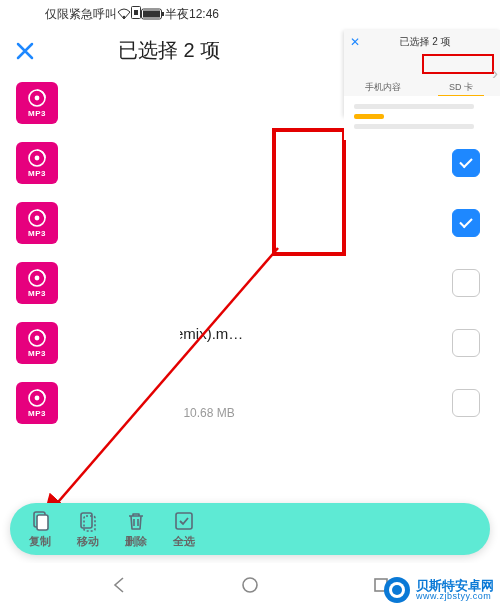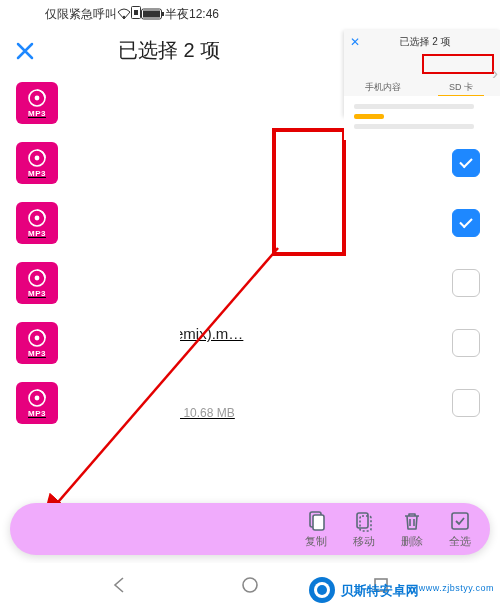--- a/index.html
+++ b/index.html
@@ -12,21 +12,21 @@
   .sig-icon, .batt-icon { display:inline-block; }
   .sig-icon svg, .batt-icon svg { display:block; }
 
   
   .title-bar { height:45px; display:flex; align-items:center; padding:0 12px; }
   .close-x { width:26px; height:26px; display:flex; align-items:center; justify-content:center; color:#1e88ff; }
   .close-x svg { display:block; }
   .title-text { flex:1; text-align:left; font-size:20px; color:#222; padding-left:80px; }
 
   
-  .list { padding:0;text-decoration:underline; }
+  .list { padding:0; }
   .row { position:relative; display:flex; align-items:center; height:60px; padding:0 12px 0 16px; }
   .row .thumb { width:42px; height:42px; border-radius:6px; background:#e6007e; display:flex;
                 flex-direction:column; align-items:center; justify-content:center; flex-shrink:0; }
   .thumb svg { display:block; }
   .thumb-label { color:#fff; font-size:8px; font-weight:600; margin-top:1px; letter-spacing:0.5px; }
   .meta { flex:1; margin-left:12px; min-width:0; }
   .name { font-size:15px; color:#222; white-space:nowrap; overflow:hidden; text-overflow:ellipsis; }
   .sub  { font-size:12px; color:#9a9a9a; margin-top:3px; white-space:nowrap; overflow:hidden; text-overflow:ellipsis; }
   .cbox { position:absolute; right:20px; top:50%; transform:translateY(-50%); width:26px; height:26px;
           border-radius:6px; border:1.5px solid #c9c9c9; background:#fff; display:flex; align-items:center;
@@ -39,23 +39,23 @@
   
   .occluder { position:absolute; left:70px; top:74px; width:110px; height:390px; background:#fff; }
 
   
   .red-box1 { position:absolute; left:272px; top:128px; width:66px; height:120px; border:4px solid #e30000; }
 
   
   .arrow-svg { position:absolute; left:0; top:0; pointer-events:none; }
 
   
-  .toolbar { position:absolute; left:10px; right:10px; bottom:52px; height:52px; background:#f0abfc;
+  .toolbar { position:absolute; left:10px; right:10px; bottom:52px; height:52px; background:#5eead4;
              border-radius:26px; box-shadow:0 2px 10px rgba(0,0,0,0.15); display:flex; align-items:center;
-             justify-content:flex-end; padding:0 6px; }
+             justify-content:flex-start; padding:0 6px;font-weight:bold; }
   .tbtn { display:flex; flex-direction:column; align-items:center; gap:2px; min-width:48px; }
   .tbtn svg { display:block; }
   .tbtn .lbl { font-size:11px; color:#666; }
 
   
   .navbar { position:absolute; left:0; right:0; bottom:0; height:44px; background:#fff;
             display:flex; align-items:center; justify-content:space-evenly; }
   .navbar svg { display:block; }
 
   
@@ -73,21 +73,21 @@
   .inset .i-line1 { position:absolute; left:10px; top:8px; width:120px; height:5px; background:#e8e8e8; border-radius:2px;}
   .inset .i-line2 { position:absolute; left:10px; top:18px; width:30px; height:5px; background:#ffb300; border-radius:2px;}
   .inset .i-line3 { position:absolute; left:10px; top:28px; width:120px; height:5px; background:#e8e8e8; border-radius:2px;}
   .inset .i-chevron { position:absolute; right:2px; top:50%; color:#bbb; font-size:18px; transform:translateY(-50%);}
 
   
   .brand { position:absolute; right:6px; bottom:4px; display:flex; align-items:center; gap:6px; }
   .brand .logo { width:26px; height:26px; border-radius:50%; background:#0a79d6; position:relative; }
   .brand .logo::before { content:""; position:absolute; inset:5px; border-radius:50%; background:#fff; }
   .brand .logo::after { content:""; position:absolute; inset:8px; border-radius:50%; background:#0a79d6; }
-  .brand .txt { display:flex; line-height:1; }
+  .brand .txt { display:flex; flex-direction:column; line-height:1; }
   .brand .t1 { font-size:13px; font-weight:700; color:#0a79d6; }
   .brand .t2 { font-size:9px; color:#0a79d6; letter-spacing:0.5px; }
 </style>
 </head>
 <body>
 
 <div id="stage">
 
   <div class="status-bar">
     <span>仅限紧急呼叫</span>

